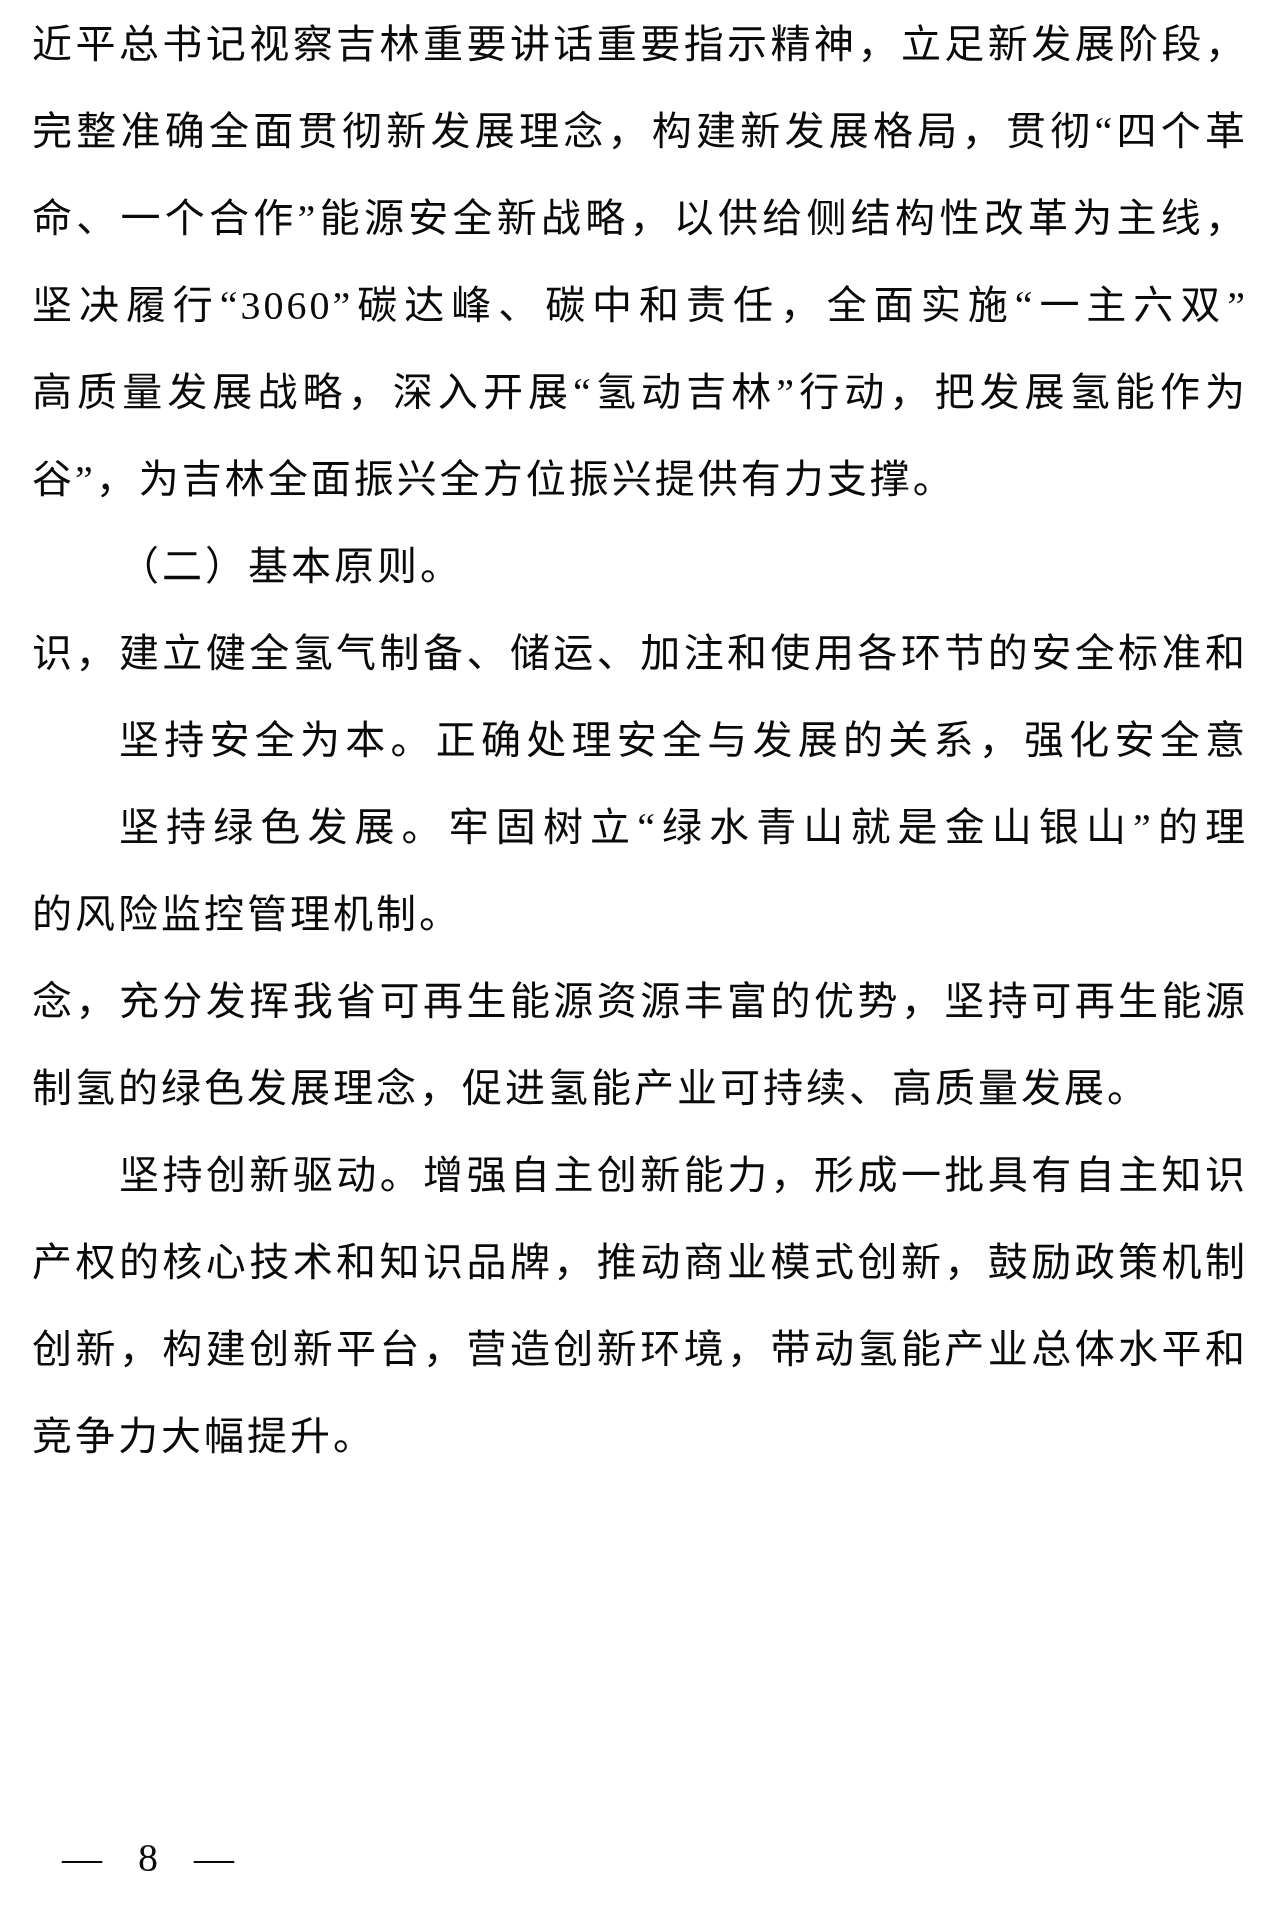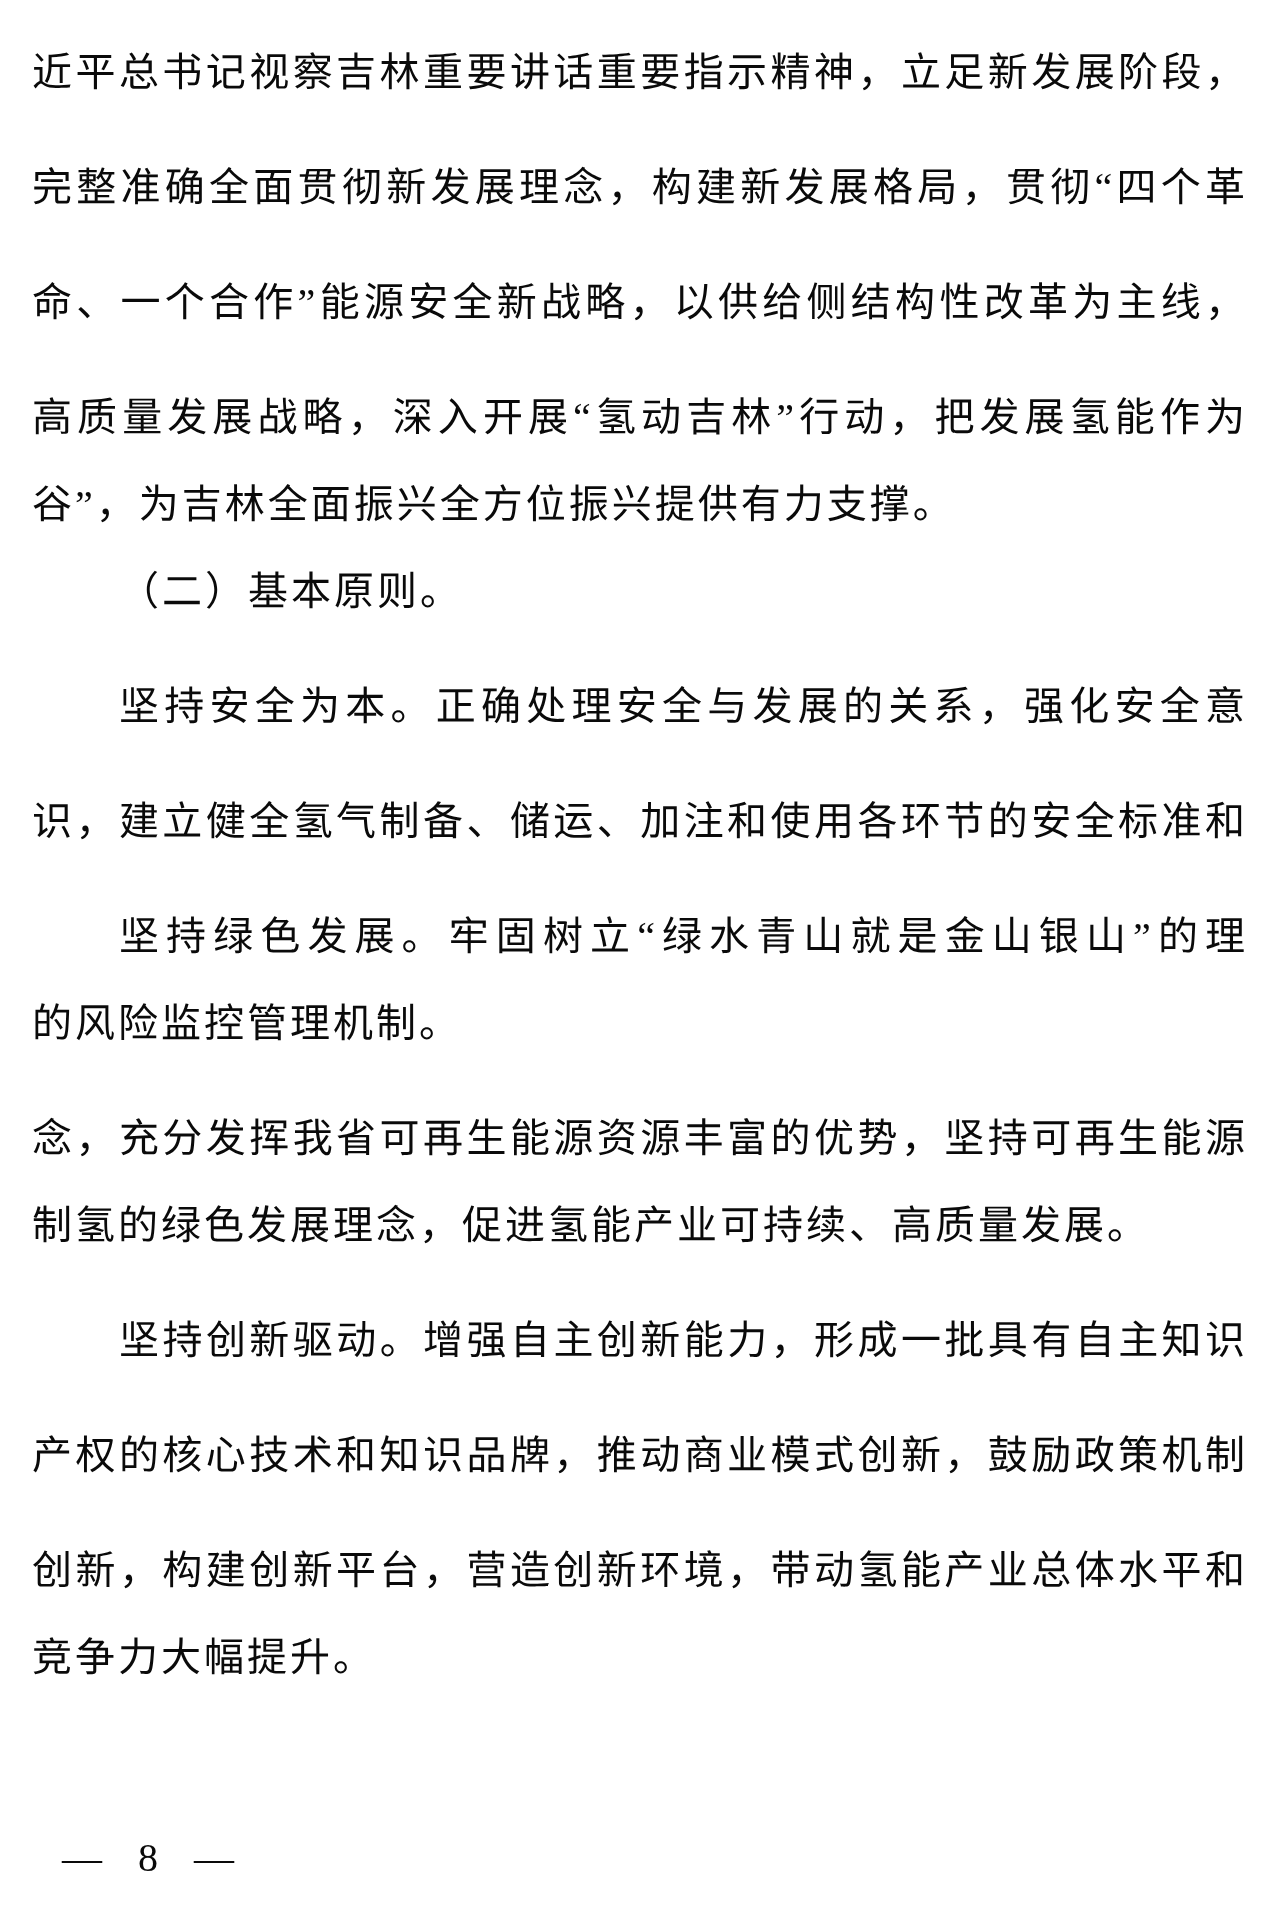--- a/index.html
+++ b/index.html
@@ -26,21 +26,20 @@
     height: 87px;
     line-height: 87px;
     font-size: 40px;
     letter-spacing: 3px;
     white-space: normal;
     overflow: visible;
   }
   .line.justify {
     text-align: justify;
     text-align-last: justify;
-    margin-top: 28px;
   }
   .line.indent {
     padding-left: 87px;
   }
   .seg { font-weight: normal; }
   .seg.bold { font-weight: normal; }
   .page-footer {
     position: absolute;
     left: 62px;
     top: 1834px;
@@ -53,25 +52,26 @@
   }
 </style>
 </head>
 <body>
 
 <div class="page">
   <div class="text-block">
       <div class="line justify"><span class="seg">近平总书记视察吉林重要讲话重要指示精神，立足新发展阶段，</span></div>
       <div class="line justify"><span class="seg">完整准确全面贯彻新发展理念，构建新发展格局，贯彻“四个革</span></div>
       <div class="line justify"><span class="seg">命、一个合作”能源安全新战略，以供给侧结构性改革为主线，</span></div>
+      <div class="line justify"><span class="seg">坚决履行“3060”碳达峰、碳中和责任，全面实施“一主六双”</span></div>
       <div class="line justify"><span class="seg">高质量发展战略，深入开展“氢动吉林”行动，把发展氢能作为</span></div>
       <div class="line"><span class="seg">谷”，为吉林全面振兴全方位振兴提供有力支撑。</span></div>
       <div class="line indent"><span class="seg bold">（二）基本原则。</span></div>
+      <div class="line justify"><span class="seg">识，建立健全氢气制备、储运、加注和使用各环节的安全标准和</span></div>
       <div class="line justify indent"><span class="seg bold">坚持安全为本。</span><span class="seg">正确处理安全与发展的关系，强化安全意</span></div>
-      <div class="line justify"><span class="seg">识，建立健全氢气制备、储运、加注和使用各环节的安全标准和</span></div>
       <div class="line justify indent"><span class="seg bold">坚持绿色发展。</span><span class="seg">牢固树立“绿水青山就是金山银山”的理</span></div>
       <div class="line"><span class="seg">的风险监控管理机制。</span></div>
       <div class="line justify"><span class="seg">念，充分发挥我省可再生能源资源丰富的优势，坚持可再生能源</span></div>
       <div class="line"><span class="seg">制氢的绿色发展理念，促进氢能产业可持续、高质量发展。</span></div>
       <div class="line justify indent"><span class="seg bold">坚持创新驱动。</span><span class="seg">增强自主创新能力，形成一批具有自主知识</span></div>
       <div class="line justify"><span class="seg">产权的核心技术和知识品牌，推动商业模式创新，鼓励政策机制</span></div>
       <div class="line justify"><span class="seg">创新，构建创新平台，营造创新环境，带动氢能产业总体水平和</span></div>
       <div class="line"><span class="seg">竞争力大幅提升。</span></div>
     </div>
   <div class="page-footer">— 8 —</div>

